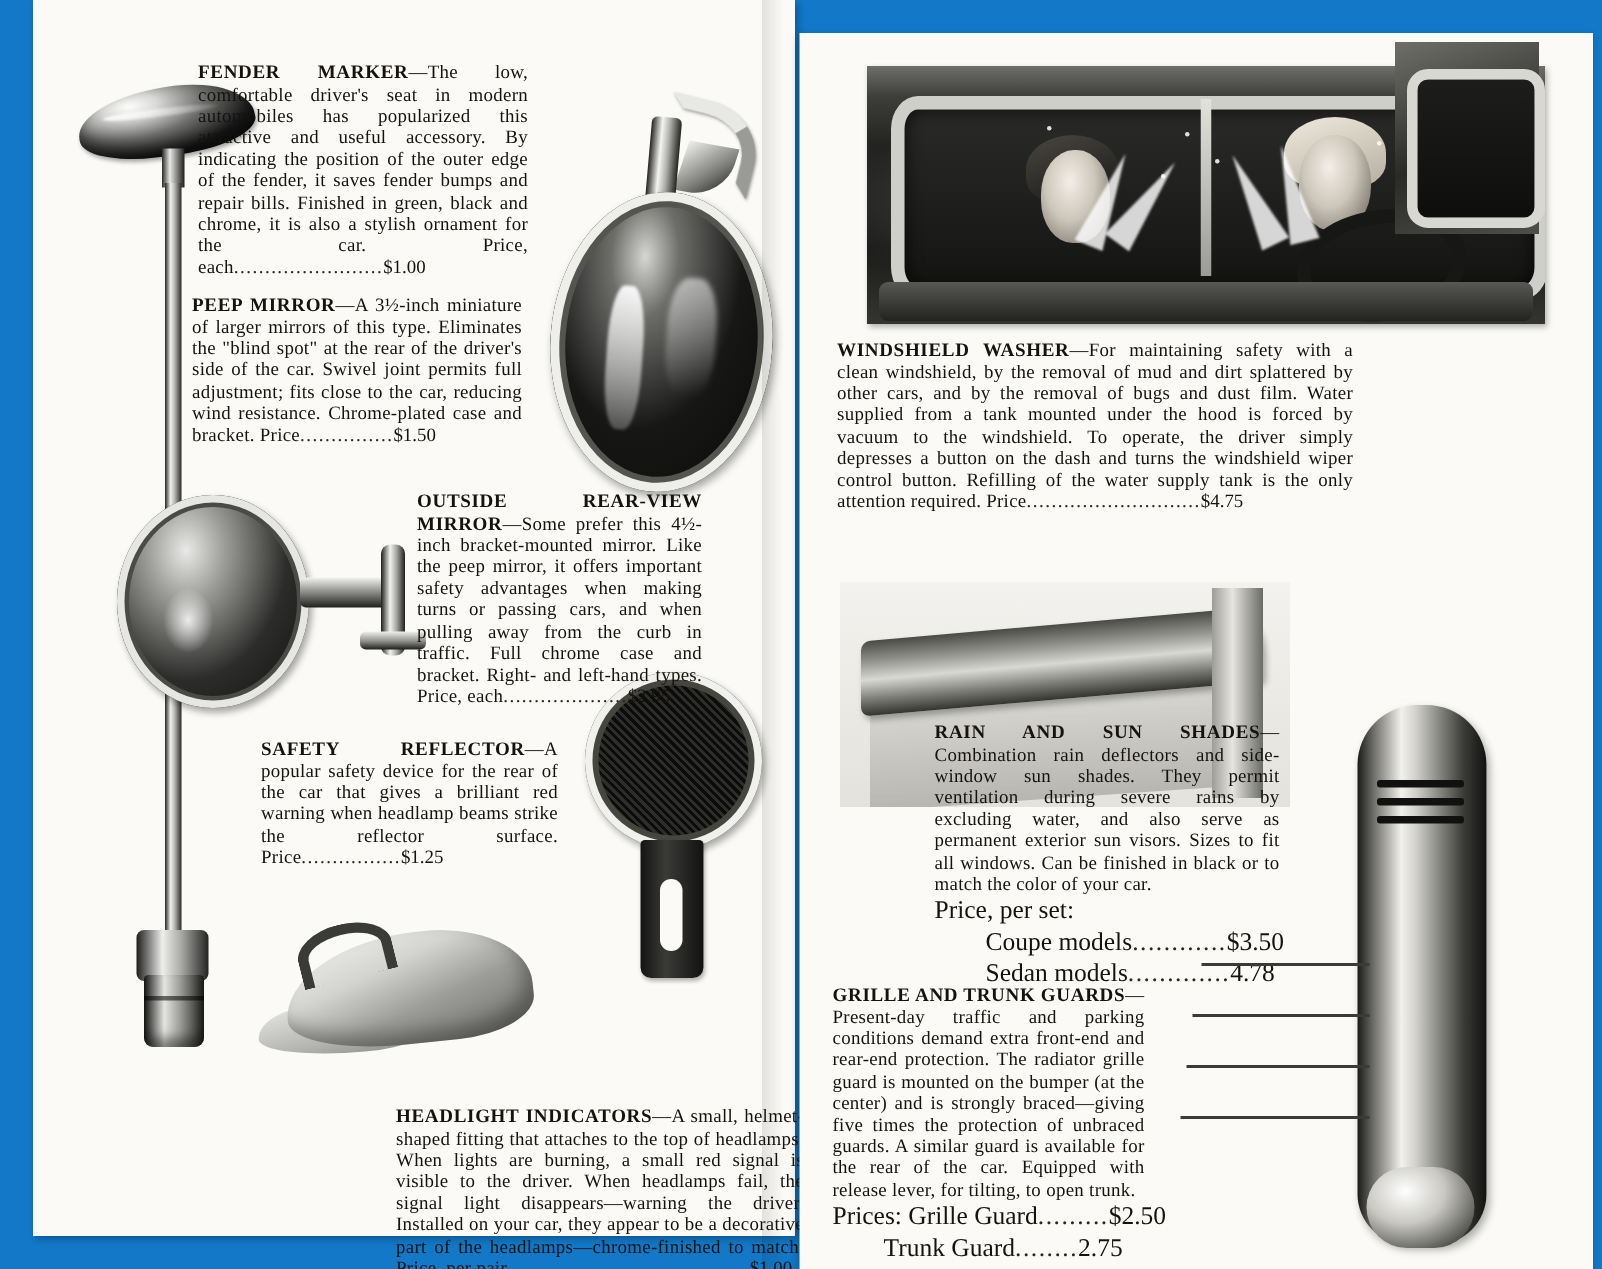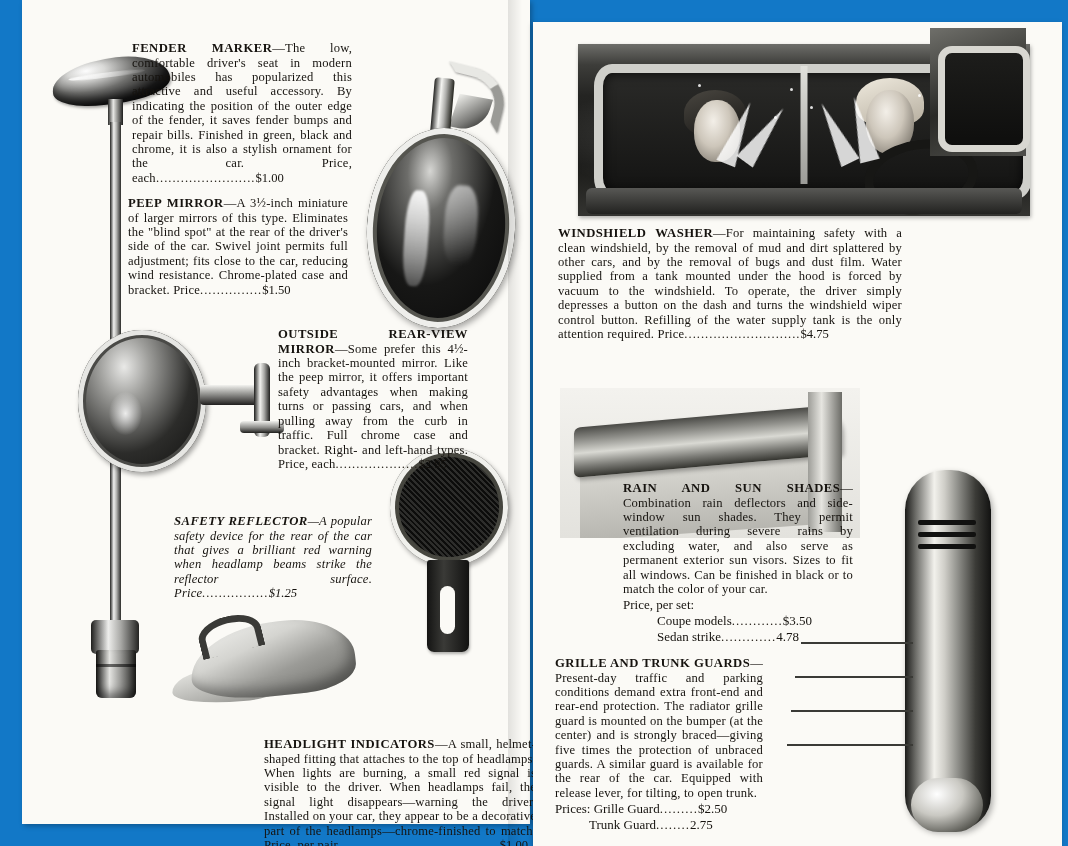--- a/index.html
+++ b/index.html
@@ -24,21 +24,21 @@
   
   .txt{position:absolute;font-size:12.6px;line-height:1.145;
        text-align:justify;text-justify:inter-word;
        -webkit-hyphens:none;hyphens:none;}
   .txt .hd{font-family:"Liberation Serif",serif;font-weight:700;
        letter-spacing:.45px;font-size:12.7px;}
   .lead{letter-spacing:.2px;margin-top:44px;}
   .dots{letter-spacing:1px;color:#2a251e;}
   .price{white-space:nowrap;font-weight:400;}
   .plines{margin-top:1px;}
-  .pline{white-space:nowrap;font-size:13px;line-height:1.22;}
+  .pline{white-space:nowrap;font-size:17px;line-height:1.22;}
   .indent{display:inline-block;width:34px;}
 
   
   .fm-head{position:absolute;left:30px;top:58px;width:118px;height:46px;
     border-radius:60% 46% 52% 44%/62% 58% 44% 40%;
     background:
       radial-gradient(ellipse at 30% 22%,#fdfdfd 0%,#d9d9d7 16%,#6e6e6c 42%,#1b1b1b 70%,#0b0b0b 100%);
     transform:rotate(-7deg);
     box-shadow:inset 0 -7px 10px rgba(0,0,0,.55), 1px 2px 3px rgba(0,0,0,.35);}
   .fm-head:after{content:"";position:absolute;left:14%;top:30%;width:66%;height:12%;
@@ -244,21 +244,21 @@
     </div>
 
     <div class="txt" style="left:106px;top:196px;width:220px;">
       <span class="hd">PEEP MIRROR</span><span class="lead">—A 3½-inch miniature of larger mirrors of this type. Eliminates the "blind spot" at the rear of the driver's side of the car. Swivel joint permits full adjustment; fits close to the car, reducing wind resistance. Chrome-plated case and bracket. Price</span><span class="dots">...............</span><span class="price">$1.50</span>
     </div>
 
     <div class="txt" style="left:256px;top:327px;width:190px;">
       <span class="hd">OUTSIDE REAR-VIEW MIRROR</span><span class="lead">—Some prefer this 4½-inch bracket-mounted mirror. Like the peep mirror, it offers important safety advantages when making turns or passing cars, and when pulling away from the curb in traffic. Full chrome case and bracket. Right- and left-hand types. Price, each</span><span class="dots">....................</span><span class="price">$2.95</span>
     </div>
 
-    <div class="txt" style="left:152px;top:514px;width:198px;font-style:italic;">
+    <div class="txt" style="left:152px;top:492px;width:198px;">
       <span class="hd">SAFETY REFLECTOR</span><span class="lead">—A popular safety device for the rear of the car that gives a brilliant red warning when headlamp beams strike the reflector surface. Price</span><span class="dots">................</span><span class="price">$1.25</span>
     </div>
 
     <div class="txt" style="left:242px;top:737px;width:272px;">
       <span class="hd">HEADLIGHT INDICATORS</span><span class="lead">—A small, helmet-shaped fitting that attaches to the top of headlamps. When lights are burning, a small red signal is visible to the driver. When headlamps fail, the signal light disappears—warning the driver. Installed on your car, they appear to be a decorative part of the headlamps—chrome-finished to match. Price, per pair</span><span class="dots">........  ..............................</span><span class="price">$1.00</span>
     </div>
   </div>
 
   <div class="page page-right">
 
@@ -296,21 +296,21 @@
     </div>
 
     <div class="txt" style="left:90px;top:459px;width:230px;">
       <span class="hd">RAIN AND SUN SHADES</span><span class="lead">—Combination rain deflectors and side-window sun shades. They permit ventilation during severe rains by excluding water, and also serve as permanent exterior sun visors. Sizes to fit all windows. Can be finished in black or to match the color of your car.</span>
       <div class="plines">
         <div class="pline">Price, per set:</div>
         <div class="pline">
           <span class="indent"></span><span>Coupe models</span><span class="dots">............</span><span class="price">$3.50</span>
         </div>
         <div class="pline">
-          <span class="indent"></span><span>Sedan strike</span><span class="dots">.............</span><span class="price">4.78</span>
+          <span class="indent"></span><span>Sedan models</span><span class="dots">.............</span><span class="price">4.78</span>
         </div>
       </div>
     </div>
 
     <div>
       <div class="gg" style="left:372px;top:448px;"></div>
       <div class="gg-rib" style="left:385px;top:498px;"></div>
       <div class="gg-rib" style="left:385px;top:510px;"></div>
       <div class="gg-rib" style="left:385px;top:522px;"></div>
       <div class="gg-wire" style="left:268px;top:620px;width:112px;"></div>

